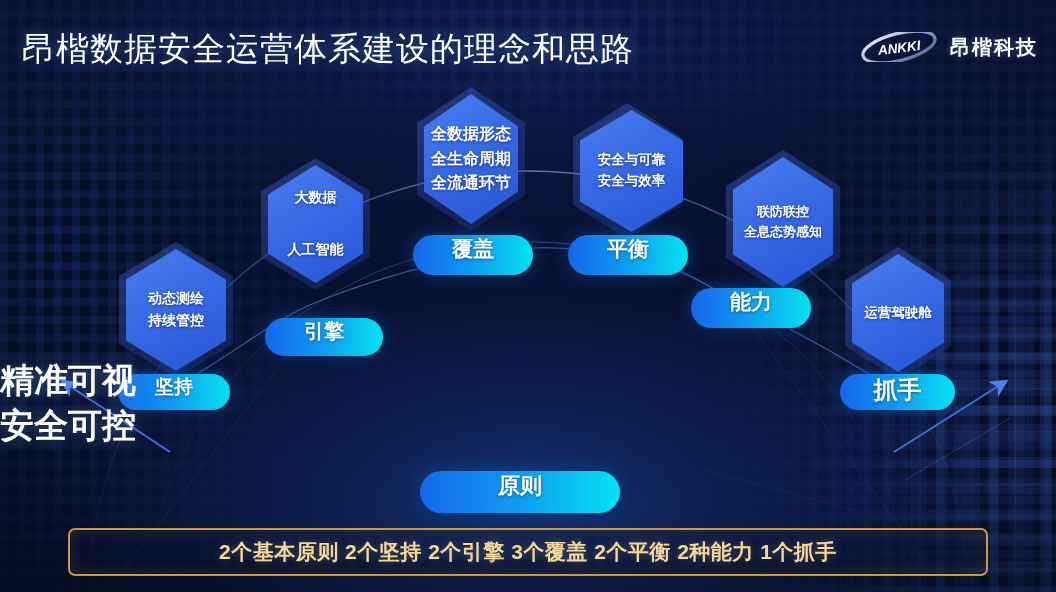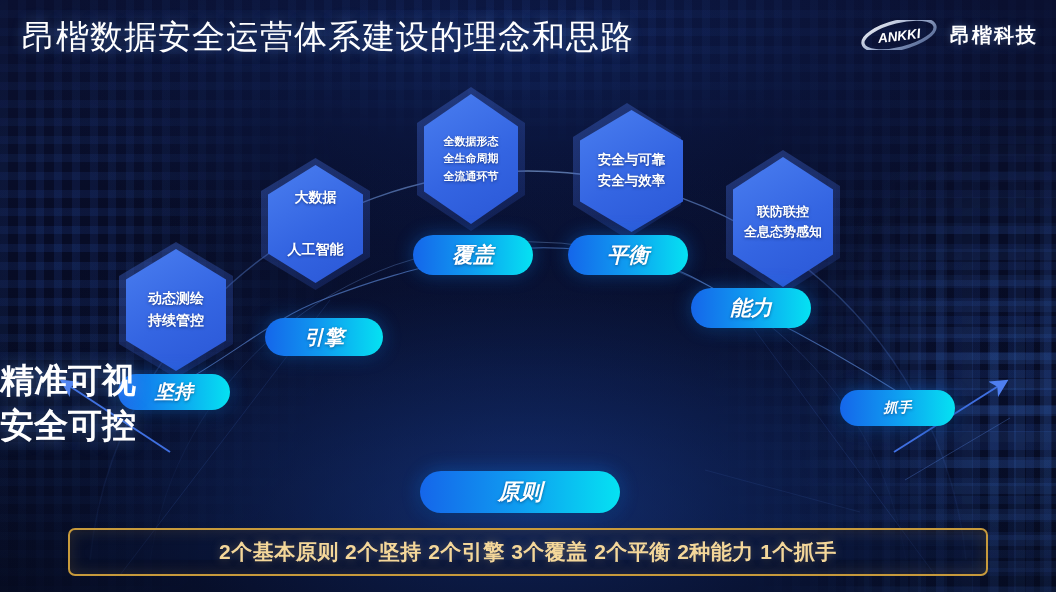--- a/index.html
+++ b/index.html
@@ -42,21 +42,21 @@
       repeating-linear-gradient(0deg, rgba(60,120,230,0.20) 0 11px, rgba(0,0,0,0) 11px 26px);
     background-size:26px 26px;
     mix-blend-mode:screen; opacity:.75;
     -webkit-mask-image: radial-gradient(ellipse 230px 300px at 97% 70%, rgba(0,0,0,1) 0%, rgba(0,0,0,0) 100%);
     mask-image: radial-gradient(ellipse 230px 300px at 97% 70%, rgba(0,0,0,1) 0%, rgba(0,0,0,0) 100%);
     pointer-events:none;
   }
   svg.deco { position:absolute; inset:0; width:1056px; height:592px; pointer-events:none; }
 
   
-  .header { position:absolute; left:0; top:4px; width:1056px; height:64px; }
+  .header { position:absolute; left:0; top:16px; width:1056px; height:64px; }
   .title {
     position:absolute; left:22px; top:11px;
     font-size:33px; color:#ffffff; letter-spacing:1px; font-weight:400;
     text-shadow:0 0 14px rgba(110,170,255,.45);
     white-space:nowrap;
   }
   .logo { position:absolute; right:18px; top:16px; display:flex; align-items:center; gap:12px; }
   .logo-mark { position:relative; width:78px; height:30px; }
   .logo-text {
     font-size:20px; color:#ffffff; font-weight:700; letter-spacing:2px;
@@ -74,27 +74,26 @@
   }
   .hex-wrap { position:absolute; }
   .hex-glow {
     position:absolute; inset:-7px;
     clip-path:polygon(50% 0%,100% 25%,100% 75%,50% 100%,0% 75%,0% 25%);
     background:linear-gradient(150deg, rgba(70,110,220,0.40), rgba(30,55,140,0.30));
   }
 
   
   .pill {
-    position:absolute; display:flex; align-items:center; justify-content:center;
+    position:absolute; display:flex; align-items:flex-start; justify-content:center;
     border-radius:999px;
     background:linear-gradient(90deg,#1566ea 0%,#0f9bf0 48%,#05e2f2 100%);
     color:#ffffff; font-weight:700;
     box-shadow:0 0 18px rgba(20,120,235,.45), 0 2px 8px rgba(0,0,0,.35);
     text-shadow:0 1px 3px rgba(0,25,70,.5);
-    font-style:italic;
   }
 
   
   .center-text {
     position:absolute; left:0; width:1056px; text-align:left;
     color:#ffffff; font-weight:700; font-size:34px; line-height:1.33;
     text-shadow:0 0 16px rgba(120,180,255,.45);
   }
 
   
@@ -189,21 +188,21 @@
   <div class="hex-wrap" style="left:268px; top:165px; width:95px; height:118px;">
     <div class="hex-glow"></div>
     <div class="hex" style="left:0; top:0; width:95px; height:118px; font-size:14px;gap:30px;">
       <div>大数据</div>
       <div>人工智能</div>
     </div>
   </div>
 
   <div class="hex-wrap" style="left:424px; top:94px; width:94px; height:130px;">
     <div class="hex-glow"></div>
-    <div class="hex" style="left:0; top:0; width:94px; height:130px; font-size:11px;justify-content:center;">
+    <div class="hex" style="left:0; top:0; width:94px; height:130px; font-size:16px;justify-content:center;">
       <div>全数据形态</div>
       <div>全生命周期</div>
       <div>全流通环节</div>
     </div>
   </div>
 
   <div class="hex-wrap" style="left:580px; top:110px; width:94px; height:122px;">
     <div class="hex-glow"></div>
     <div class="hex" style="left:0; top:0; width:103px; height:122px; font-size:13.5px;">
       <div>安全与可靠</div>
@@ -212,20 +211,26 @@
   </div>
 
   <div class="hex-wrap" style="left:733px; top:157px; width:100px; height:130px;">
     <div class="hex-glow"></div>
     <div class="hex" style="left:0; top:0; width:100px; height:130px; font-size:13px;">
       <div>联防联控</div>
       <div>全息态势感知</div>
     </div>
   </div>
 
+  <div class="hex-wrap" style="left:852px; top:254px; width:92px; height:118px;">
+    <div class="hex-glow"></div>
+    <div class="hex" style="left:0; top:0; width:92px; height:118px; font-size:13.5px;">
+      <div>运营驾驶舱</div>
+    </div>
+  </div>
 
   <div class="pill" style="left:118px; top:374px; width:112px; height:36px; font-size:19px;">
     <span>坚持</span>
   </div>
 
   <div class="pill" style="left:265px; top:282px; width:118px; height:38px; font-size:20px;margin-top:36px;">
     <span>引擎</span>
   </div>
 
   <div class="pill" style="left:413px; top:235px; width:120px; height:40px; font-size:21px;">
@@ -233,21 +238,21 @@
   </div>
 
   <div class="pill" style="left:568px; top:235px; width:120px; height:40px; font-size:21px;">
     <span>平衡</span>
   </div>
 
   <div class="pill" style="left:691px; top:288px; width:120px; height:40px; font-size:21px;">
     <span>能力</span>
   </div>
 
-  <div class="pill" style="left:840px; top:374px; width:115px; height:36px; font-size:14px;margin-top:16px;">
+  <div class="pill" style="left:840px; top:374px; width:115px; height:36px; font-size:24px;">
     <span>抓手</span>
   </div>
 
   <div class="pill" style="left:420px; top:471px; width:200px; height:42px; font-size:22px;">
     <span>原则</span>
   </div>
 
   <div class="center-text" style="top:358px;">
     <div>精准可视</div>
     <div>安全可控</div>

